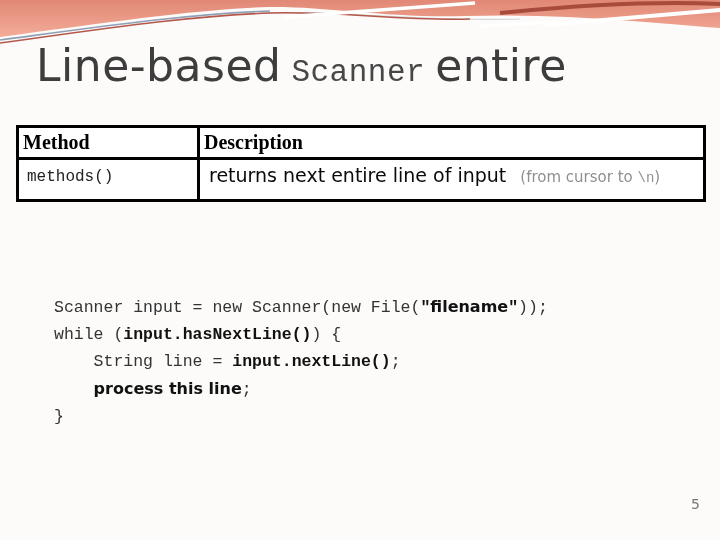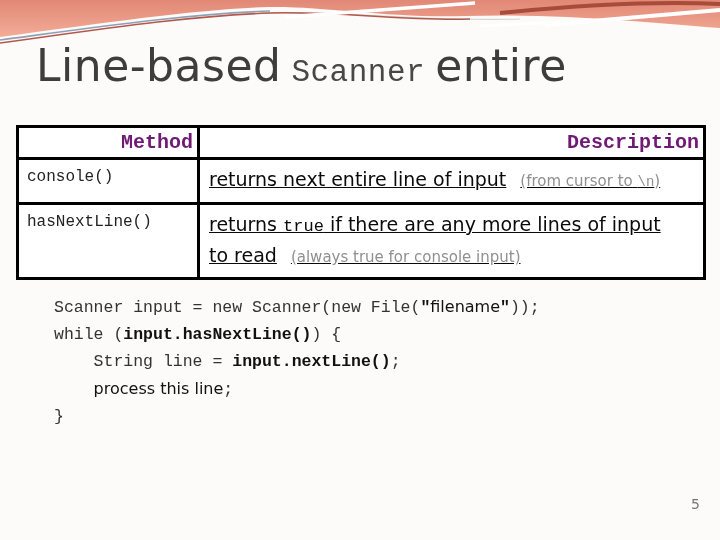--- a/index.html
+++ b/index.html
@@ -31,57 +31,56 @@
   .methods-table {
     position: absolute; left: 16px; top: 125px;
     width: 690px; border-collapse: collapse;
     background: #fff; table-layout: fixed;
   }
   .methods-table th, .methods-table td {
     border: 3px solid #000;
     vertical-align: top;
   }
   .methods-table th {
-    font-size: 20px; font-weight: bold; color: #701a75;
-    padding: 3px 4px; text-align: right;
-    font-family: Liberation Mono, monospace;
+    font-size: 20px; font-weight: bold; color: #000000;
+    padding: 3px 4px; text-align: left;
+    font-family: Liberation Serif, serif;
   }
   .method-col { width: 170px; }
   td.method-cell {
     font-family: "Liberation Mono", monospace;
     font-size: 16px; color: #222;
     padding: 8px 8px 4px 8px;
     white-space: nowrap;
   }
   td.desc-cell {
     font-size: 19px; color: #0a0a0a;
     padding: 5px 8px 6px 9px;
-    line-height: 28px;
+    line-height: 20px;
     font-family: "DejaVu Sans", sans-serif;
-    text-decoration: underline;
   }
   tr.row-1 { height: 42px; }
   tr.row-2 { height: 58px; }
   .inline-code { font-family: "Liberation Mono", monospace; font-size: 17px; }
   .note { color: #8f8f8f; font-size: 15px; font-family: "DejaVu Sans", sans-serif; }
   .note-code { font-family: "Liberation Mono", monospace; font-size: 14px; }
   .note-gap { margin-left: 14px; }
 
   
   .code-block {
     position: absolute; left: 54px; top: 293px;
     font-family: "Liberation Mono", monospace;
     font-size: 16.5px; line-height: 27px;
     color: #333; white-space: pre;
   }
   .seg-mono { }
   .seg-monobold { font-weight: bold; color: #111; }
   .seg-sansbold {
     font-family: "DejaVu Sans", sans-serif;
-    font-weight: normal; color: #111; font-size: 16px;
+    font-weight: bold; color: #111; font-size: 16px;
   }
 
   
   .page-number {
     position: absolute; right: 20px; top: 496px;
     font-size: 14px; color: #757575;
     font-family: "DejaVu Sans", sans-serif;
   }
 </style>
 </head>
@@ -115,28 +114,21 @@
 
 <table class="methods-table">
   <thead>
     <tr>
       <th class="method-col">Method</th>
       <th>Description</th>
     </tr>
   </thead>
   <tbody>
     <tr class="row-1">
-      <td class="method-cell">console()</td>
+      <td class="method-cell">methods()</td>
       <td class="desc-cell"><span>returns next entire line of input</span><span class="note note-gap"><span>(from cursor to </span><span class="note-code">\n</span><span>)</span></span></td>
-    </tr>
-    <tr class="row-2">
-      <td class="method-cell">hasNextLine()</td>
-      <td class="desc-cell">
-        <div><span>returns </span><span class="inline-code">true</span><span> if there are any more lines of input</span></div>
-        <div><span>to read</span><span class="note note-gap">(always true for console input)</span></div>
-      </td>
     </tr>
   </tbody>
 </table>
 
 <div class="code-block"><div class="code-line"><span class="seg-mono">Scanner input = new Scanner(new File(</span><span class="seg-monobold">"</span><span class="seg-sansbold">filename</span><span class="seg-monobold">"</span><span class="seg-mono">));</span></div><div class="code-line"><span class="seg-mono">while (</span><span class="seg-monobold">input.hasNextLine()</span><span class="seg-mono">) {</span></div><div class="code-line"><span class="seg-mono">    String line = </span><span class="seg-monobold">input.nextLine()</span><span class="seg-mono">;</span></div><div class="code-line"><span class="seg-mono">    </span><span class="seg-sansbold">process this line</span><span class="seg-mono">;</span></div><div class="code-line"><span class="seg-mono">}</span></div></div>
 
 <div class="page-number">5</div>
 
 </body></html>

